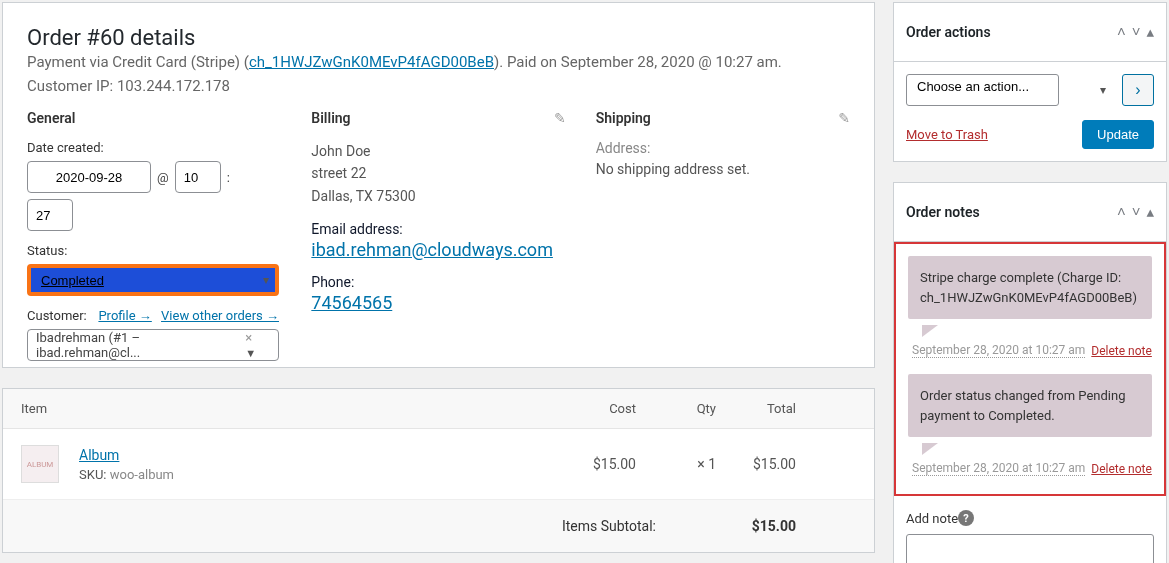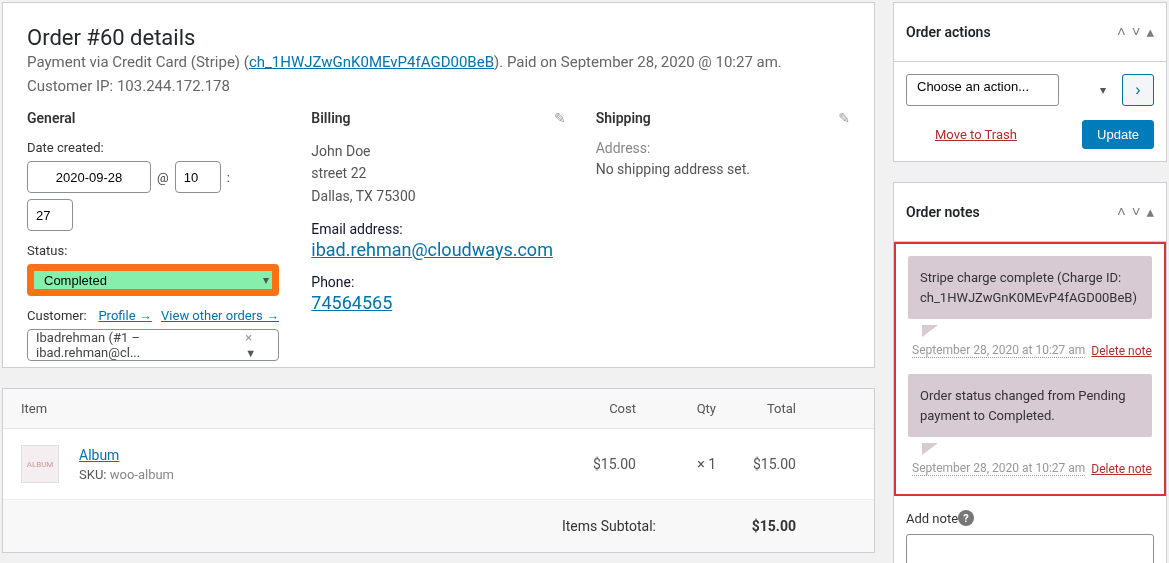--- a/index.html
+++ b/index.html
@@ -19,21 +19,21 @@
     .order-subtitle a { color: #0073aa; text-decoration: underline; }
     .columns3 { display: flex; gap: 30px; }
     .col { flex: 1; position: relative; }
     .col h3 { font-size: 14px; font-weight: 600; color: #333; margin-bottom: 14px; }
     .edit-icon { position: absolute; right: 0; top: 0; color: #999; cursor: pointer; font-size: 14px; }
     .field-label { font-size: 13px; color: #333; margin-bottom: 6px; display: block; }
     .date-row { display: flex; align-items: center; gap: 6px; margin-bottom: 12px; flex-wrap: wrap; }
     .date-input { border: 1px solid #8c8f94; border-radius: 4px; padding: 6px 8px; font-size: 13px; height: 32px; }
     .date-input.w1 { width: 124px; text-align: center; }
     .date-input.w2 { width: 46px; text-align: left; }
-    .status-select, .customer-select { width: 252px; border: 7px solid #f97316; border-radius: 4px; padding: 0 28px 0 10px; font-size: 13px; height: 32px; background: #86efac; appearance: none; position: relative; }
+    .status-select, .customer-select { width: 252px; border: 4px solid #f97316; border-radius: 4px; padding: 0 28px 0 10px; font-size: 13px; height: 32px; background: #1d4ed8; appearance: none; position: relative; text-decoration: underline; }
     .select-wrap { position: relative; display: inline-block; margin-bottom: 12px; }
     .select-wrap::after { content: "▾"; position: absolute; right: 10px; top: 50%; transform: translateY(-50%); color: #555; pointer-events: none; font-size: 12px; }
     .customer-row { display: flex; align-items: center; justify-content: space-between; width: 252px; margin-bottom: 6px; }
     .customer-links a { color: #0073aa; text-decoration: underline; font-size: 13px; margin-left: 6px; }
     .customer-box { width: 252px; border: 1px solid #8c8f94; border-radius: 4px; padding: 6px 8px; font-size: 13px; height: 32px; display: flex; align-items: center; justify-content: space-between; background: #fff; }
     .customer-box .clear { color: #999; cursor: pointer; margin-right: 4px; }
     .customer-box .chev { color: #555; font-size: 11px; }
     .addr-line { font-size: 14px; color: #555; line-height: 1.6; }
     .addr-label { font-size: 14px; color: #0f172a; margin-top: 14px; margin-bottom: 2px; }
     .addr-label.gray { color: #888; }
@@ -51,21 +51,21 @@
     .item-sku span { color: #555; }
     .item-cost, .item-qty, .item-total { width: 80px; text-align: right; color: #555; font-size: 14px; }
     .item-spacer { width: 60px; }
     .subtotal-row { display: flex; justify-content: flex-end; align-items: center; padding: 18px 18px 18px 18px; background: #f8f8f8; }
     .subtotal-label { margin-right: 60px; color: #333; font-size: 14px; }
     .subtotal-value { width: 80px; text-align: right; font-weight: 700; font-size: 14px; color: #333; }
     .subtotal-spacer { width: 60px; }
     .action-row { display: flex; gap: 6px; margin-bottom: 14px; }
     .action-select { flex: 1; border: 1px solid #8c8f94; border-radius: 3px; padding: 0 28px 7px 10px; height: 32px; font-size: 13px; appearance: none; background: #fff; }
     .action-btn { width: 32px; height: 32px; border: 1px solid #0071a1; border-radius: 3px; background: #f3f5f6; color: #0071a1; cursor: pointer; display: flex; align-items: center; justify-content: center; font-size: 16px; }
-    .trash-update { display: flex; justify-content: space-between; align-items: center; margin-left: 29px; }
+    .trash-update { display: flex; justify-content: space-between; align-items: center; }
     .trash-link { color: #b32d2e; text-decoration: underline; font-size: 13px; cursor: pointer; }
     .update-btn { background: #007cba; color: #fff; border: 1px solid #007cba; border-radius: 3px; padding: 6px 14px; font-size: 13px; cursor: pointer; }
     .notes-container { border: 2px solid #d63638; padding: 12px 12px 2px 12px; }
     .note { background: #d7cad2; border-radius: 2px; padding: 12px; font-size: 13px; color: #333; line-height: 1.5; margin-bottom: 6px; position: relative; }
     .note-tail { width: 0; height: 0; border-left: 0px solid transparent; border-right: 16px solid transparent; border-top: 12px solid #d7cad2; margin-left: 14px; }
     .note-meta { font-size: 12px; color: #999; padding: 6px 0 16px 4px; display: flex; align-items: center; gap: 6px; }
     .note-meta .ts { border-bottom: 1px dotted #999; }
     .note-meta a { color: #b32d2e; text-decoration: underline; }
     .add-note-label { display: flex; align-items: center; gap: 0; font-size: 13px; color: #333; margin-bottom: 8px; padding: 0 12px; }
     .help-icon { width: 16px; height: 16px; border-radius: 50%; background: #777; color: #fff; font-size: 11px; display: inline-flex; align-items: center; justify-content: center; font-weight: bold; }

